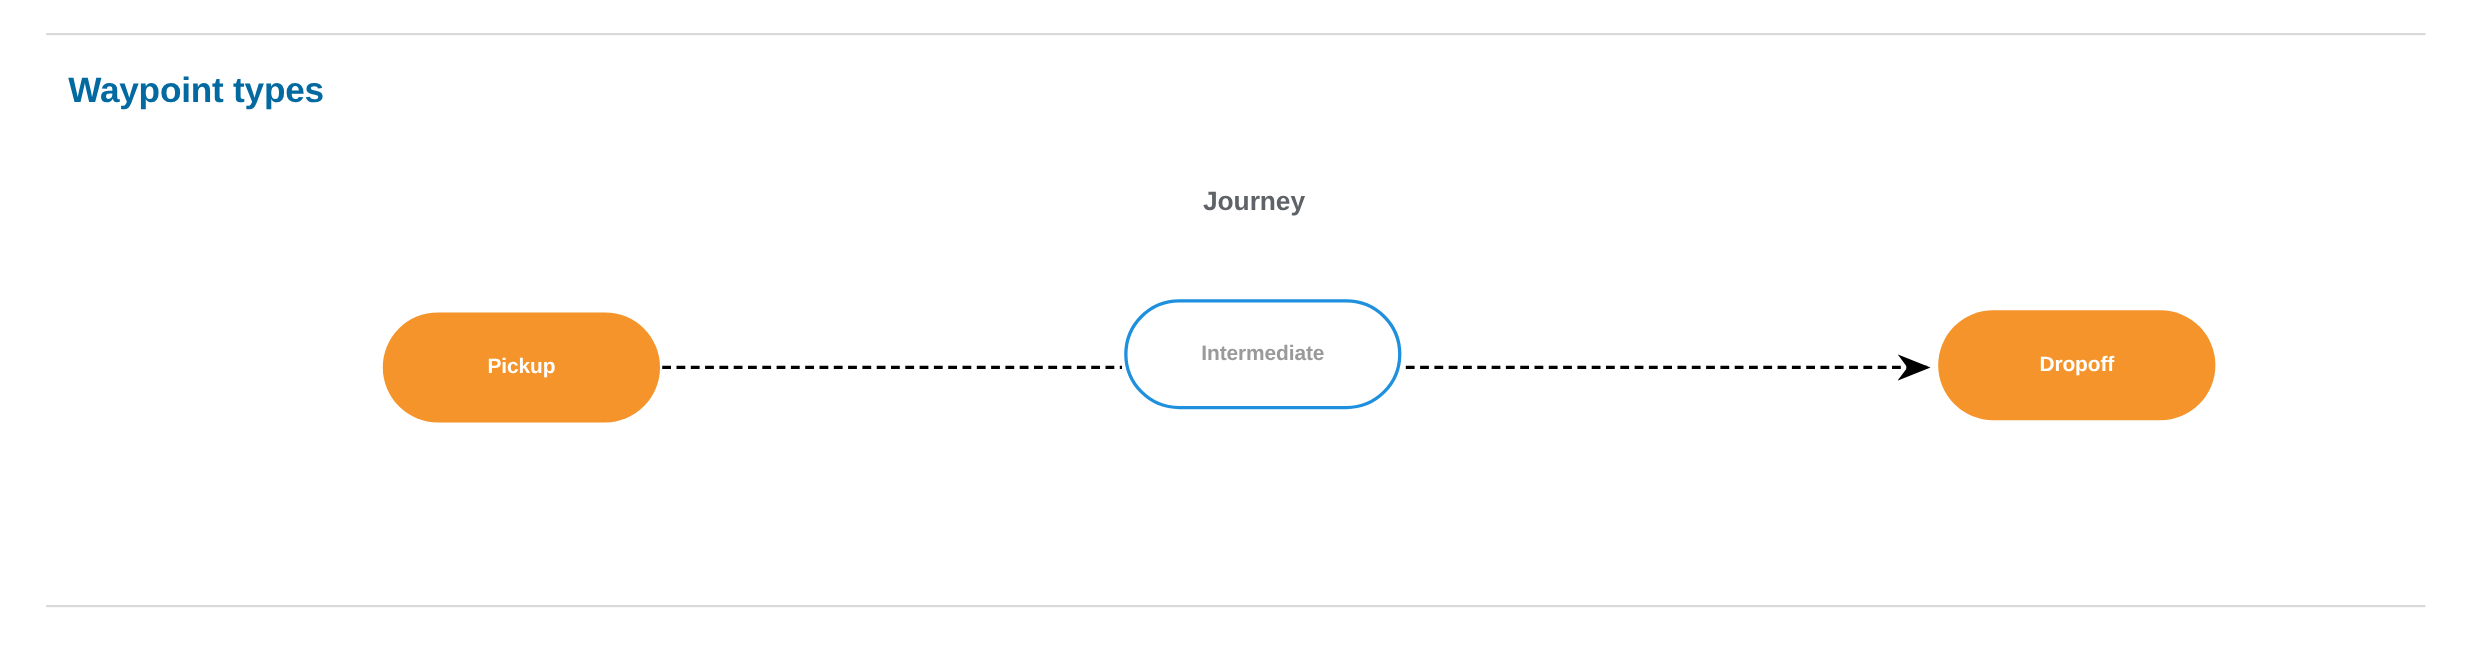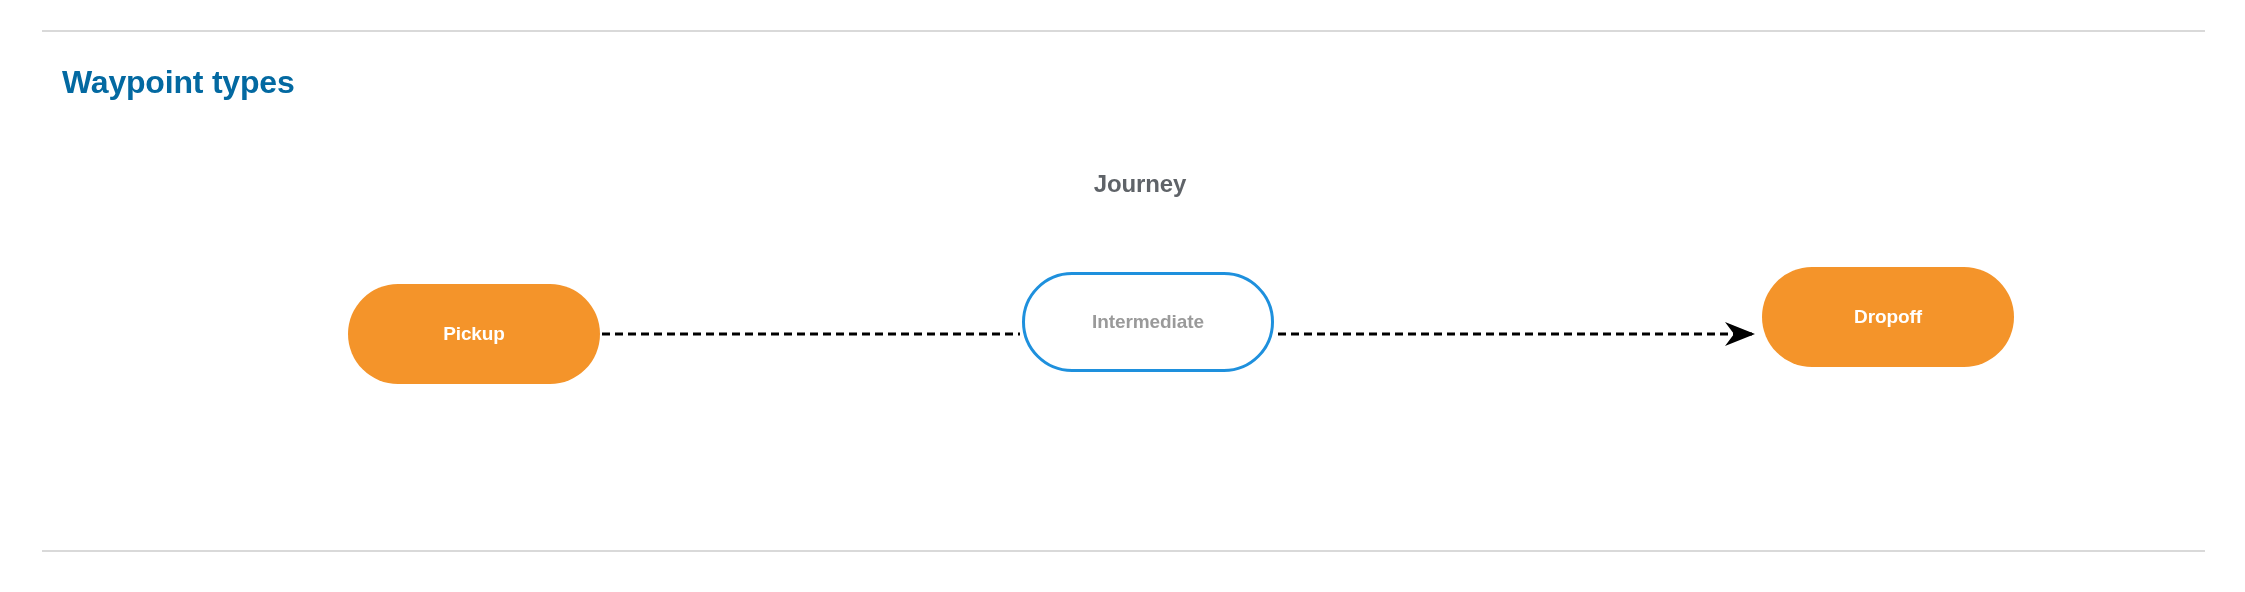--- a/index.html
+++ b/index.html
@@ -100,21 +100,21 @@
     left: 1022px;
     top: 122px;
     width: 252px;
     background: #ffffff;
     color: #9a9a9a;
     border: 3px solid #1e90dd;
   }
 
   .node-dropoff {
     left: 1762px;
-    top: 117px;
+    top: 132px;
     width: 252px;
     background: #f4942a;
     color: #ffffff;
   }
 </style>
 </head>
 <body>
 
 <div class="card">
 

